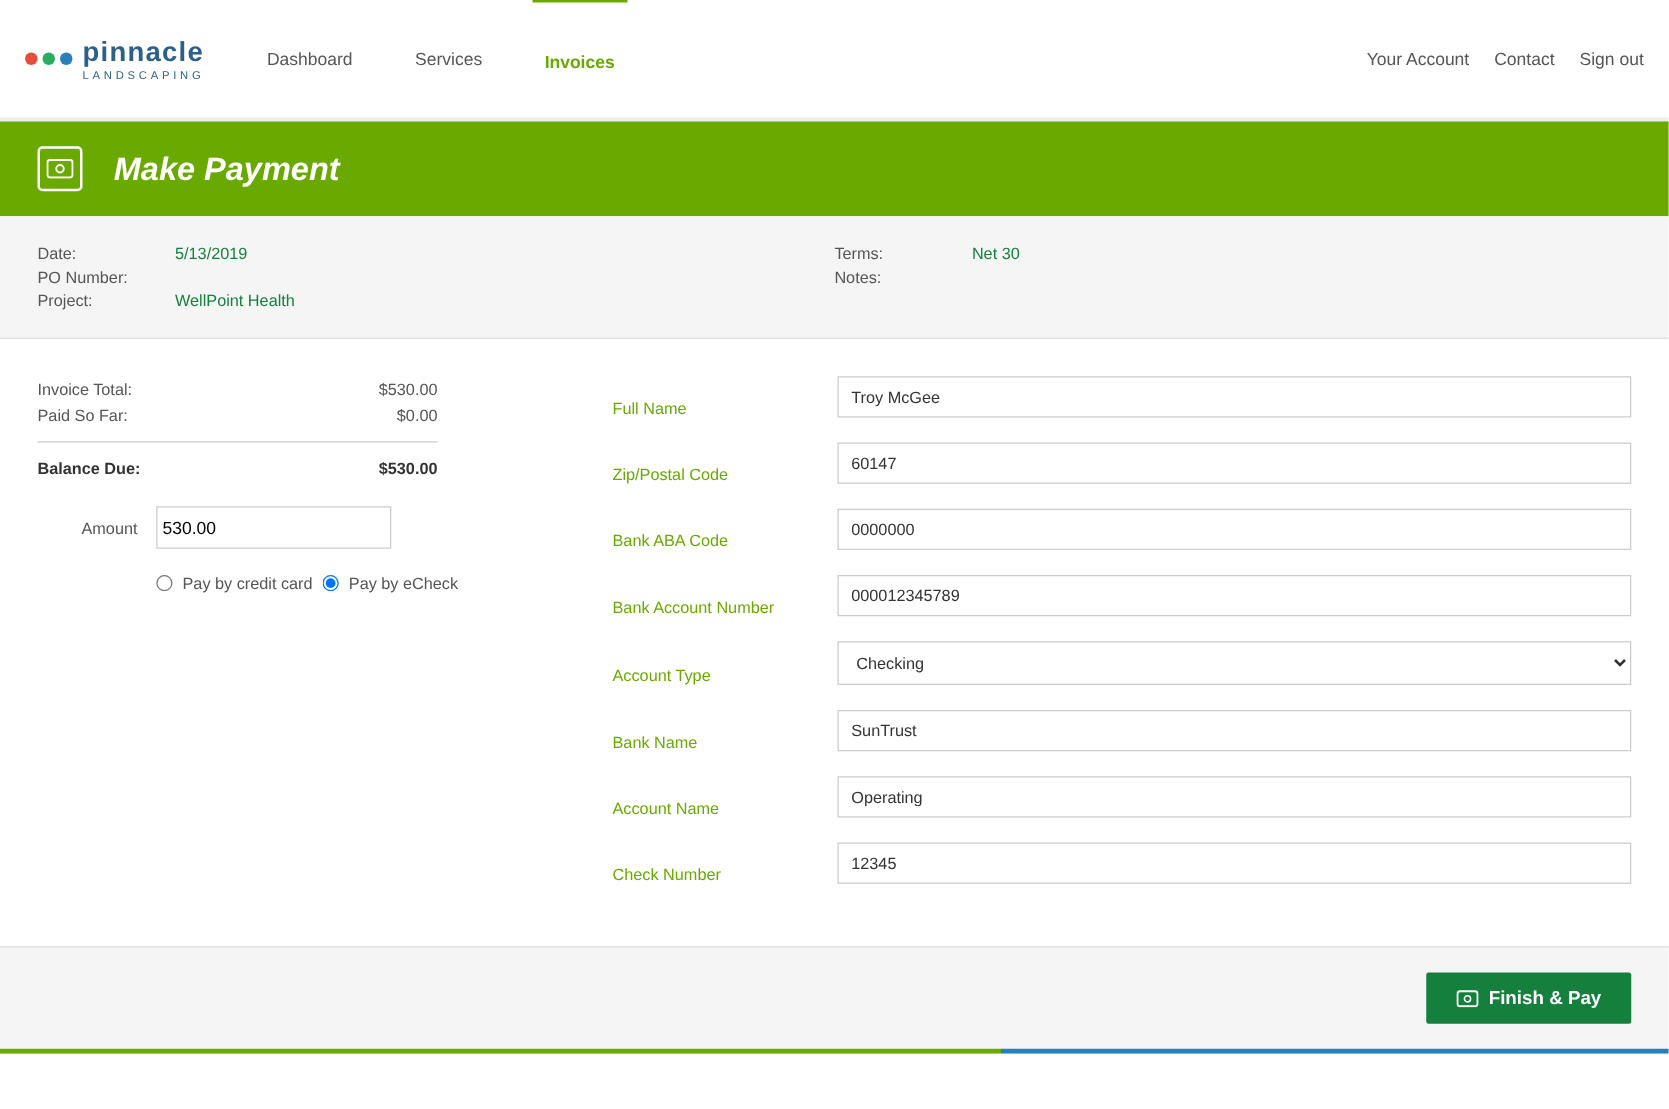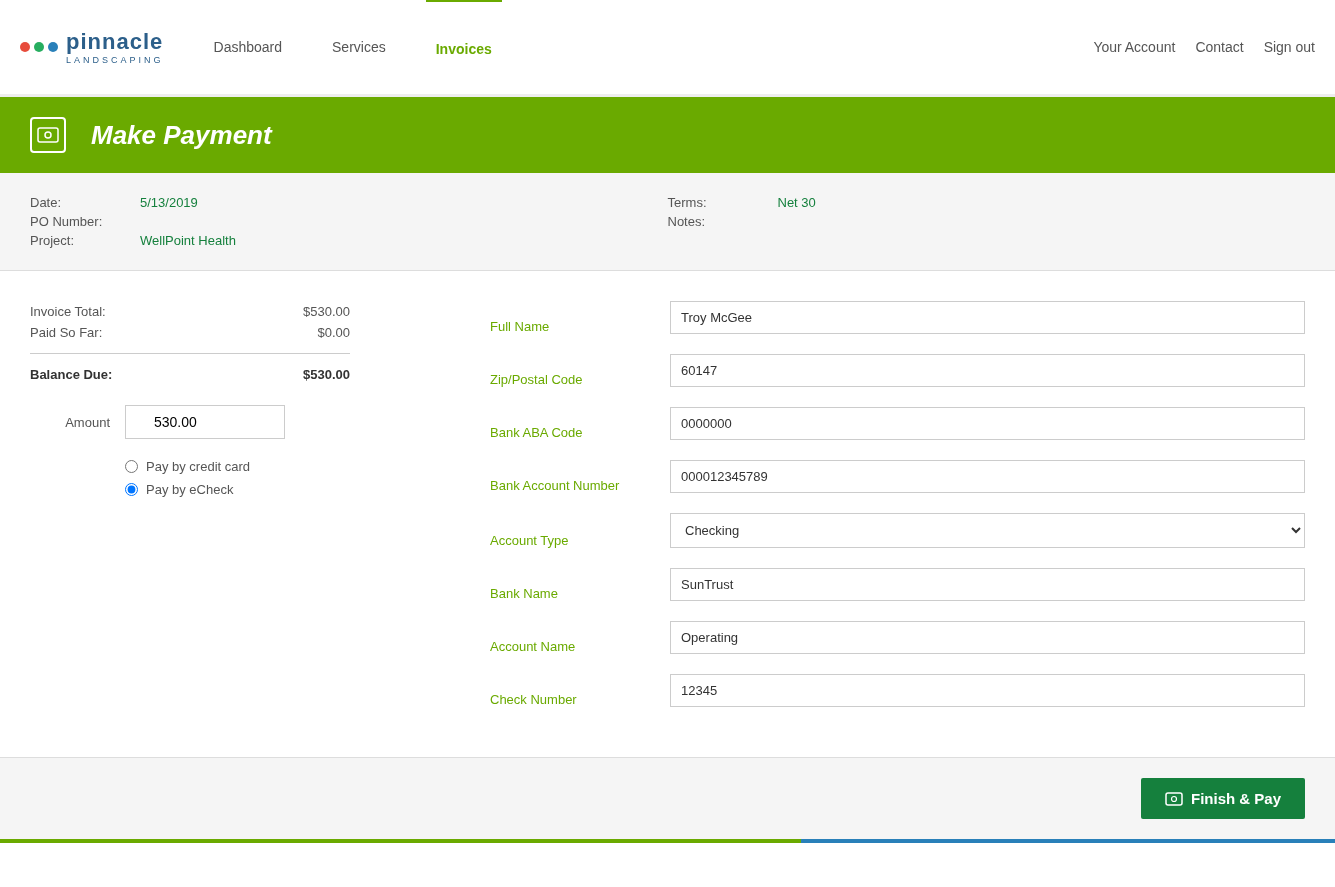--- a/index.html
+++ b/index.html
@@ -111,27 +111,27 @@
 
     .amount-row {
       display: flex;
       align-items: center;
       gap: 15px;
       margin-bottom: 20px;
     }
     .amount-label { color: #555; font-size: 13px; min-width: 80px; text-align: right; }
     .amount-input {
       border: 1px solid #ccc;
-      padding: 8px 28px;
+      padding: 8px 4px;
       font-size: 14px;
-      width: 160px;
+      width: 188px;
       outline: none;
     }
 
-    .radio-group { display: flex; flex-direction: column; gap: 8px; margin-left: 95px; }
+    .radio-group { display: flex; gap: 8px; margin-left: 95px; }
     .radio-row { display: flex; align-items: center; gap: 8px; font-size: 13px; color: #555; }
     .radio-row input[type="radio"] { cursor: pointer; }
 
     
     .right-panel { flex: 1; }
     .form-group { display: flex; align-items: flex-end; margin-bottom: 20px; gap: 20px; }
     .form-label { color: #6aaa00; font-size: 13px; min-width: 160px; flex-shrink: 0; }
     .form-input {
       flex: 1;
       border: 1px solid #ccc;

